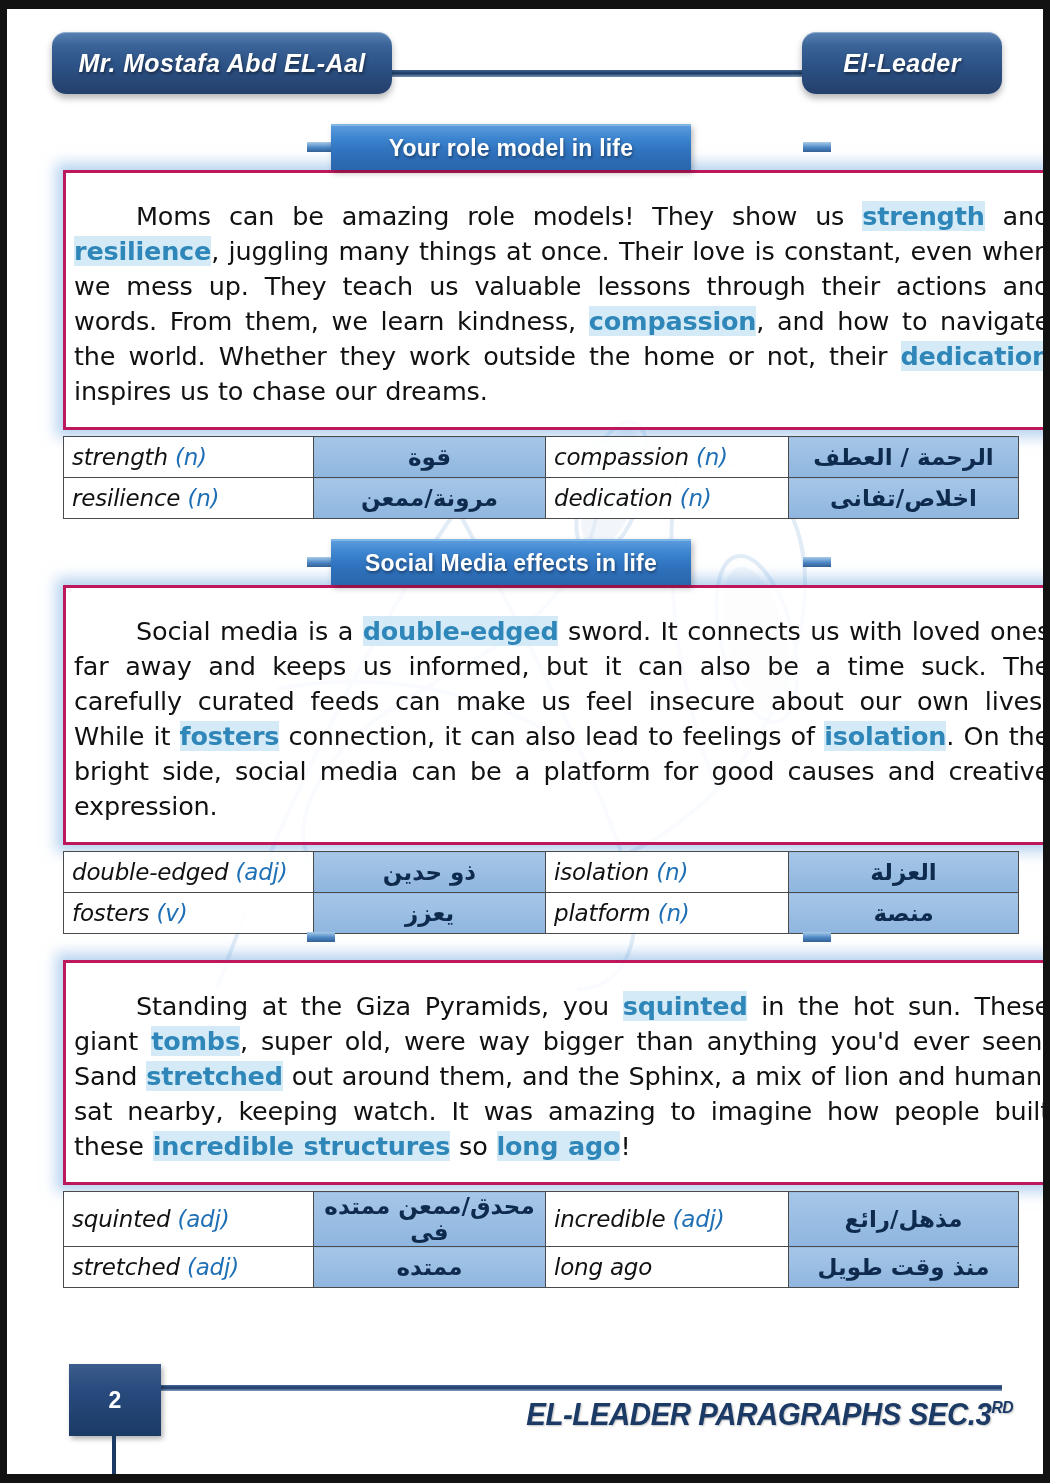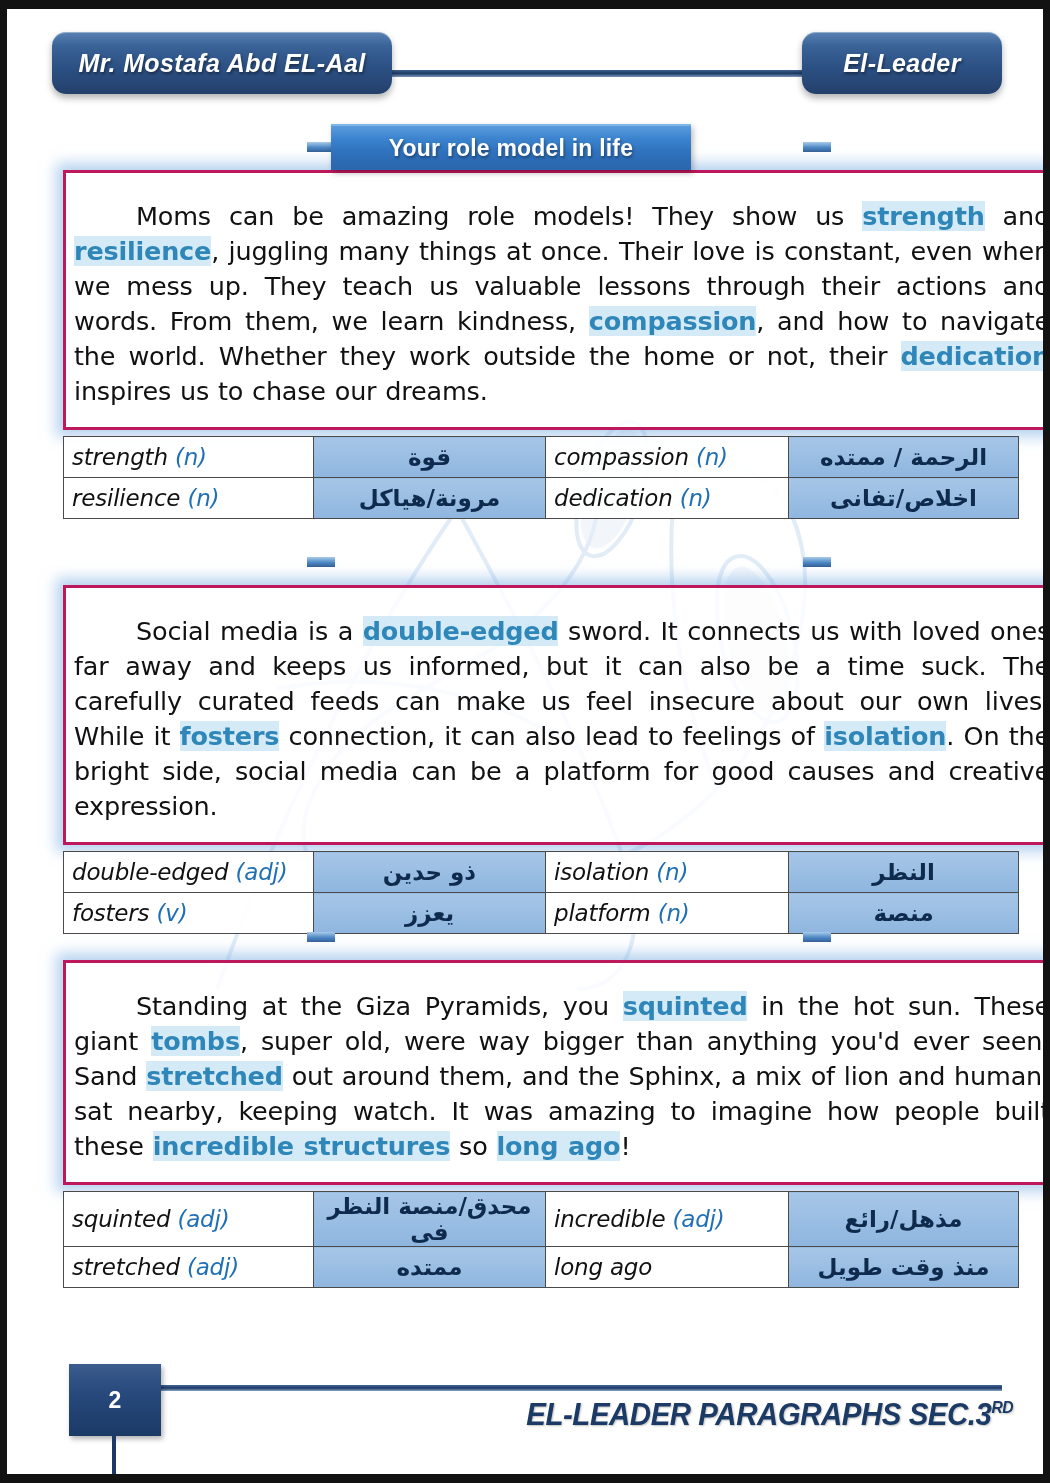--- a/index.html
+++ b/index.html
@@ -290,52 +290,53 @@
             <col class="c1">
             <col class="c2">
             <col class="c3">
             <col class="c4">
           </colgroup>
           <tbody>
             <tr>
               <td class="en"><span>strength</span> <span class="pos">(n)</span></td>
               <td class="ar">قوة</td>
               <td class="en"><span>compassion</span> <span class="pos">(n)</span></td>
-              <td class="ar">الرحمة / ممتده</td>
+              <td class="ar">الرحمة / العطف</td>
             </tr>
             <tr>
               <td class="en"><span>resilience</span> <span class="pos">(n)</span></td>
-              <td class="ar">مرونة/هياكل</td>
+              <td class="ar">مرونة/ممعن</td>
               <td class="en"><span>dedication</span> <span class="pos">(n)</span></td>
               <td class="ar">اخلاص/تفانى</td>
             </tr>
           </tbody>
         </table>
       </div>
       <div class="section" style="top: 530px;">
         <div class="banner-wrap">
           <div class="banner-tab-l"></div>
           <div class="banner-tab-r"></div>
+          <div class="banner">Social Media effects in life</div>
         </div>
         <div class="content-box">
           <p class="para"><span>Social media is a </span><span class="hl">double-edged</span><span> sword. It connects us with loved ones far away and keeps us informed, but it can also be a time suck.  The carefully curated feeds can make us feel insecure about our own lives.  While it </span><span class="hl">fosters</span><span> connection, it can also lead to feelings of </span><span class="hl">isolation</span><span>.   On the bright side, social media can be a platform for good causes and creative expression.</span></p>
         </div>
         <table class="vocab">
           <colgroup>
             <col class="c1">
             <col class="c2">
             <col class="c3">
             <col class="c4">
           </colgroup>
           <tbody>
             <tr>
               <td class="en"><span>double-edged</span> <span class="pos">(adj)</span></td>
               <td class="ar">ذو حدين</td>
               <td class="en"><span>isolation</span> <span class="pos">(n)</span></td>
-              <td class="ar">النظر</td>
+              <td class="ar">العزلة</td>
             </tr>
             <tr>
               <td class="en"><span>fosters</span> <span class="pos">(v)</span></td>
               <td class="ar">يعزز</td>
               <td class="en"><span>platform</span> <span class="pos">(n)</span></td>
               <td class="ar">منصة</td>
             </tr>
           </tbody>
         </table>
       </div>
@@ -350,21 +351,21 @@
         <table class="vocab">
           <colgroup>
             <col class="c1">
             <col class="c2">
             <col class="c3">
             <col class="c4">
           </colgroup>
           <tbody>
             <tr>
               <td class="en"><span>squinted</span> <span class="pos">(adj)</span></td>
-              <td class="ar">محدق/منصة النظر فى</td>
+              <td class="ar">محدق/ممعن ممتده فى</td>
               <td class="en"><span>incredible</span> <span class="pos">(adj)</span></td>
               <td class="ar">مذهل/رائع</td>
             </tr>
             <tr>
               <td class="en"><span>stretched</span> <span class="pos">(adj)</span></td>
               <td class="ar">ممتده</td>
               <td class="en"><span>long ago</span> <span class="pos"></span></td>
               <td class="ar">منذ وقت طويل</td>
             </tr>
           </tbody>

